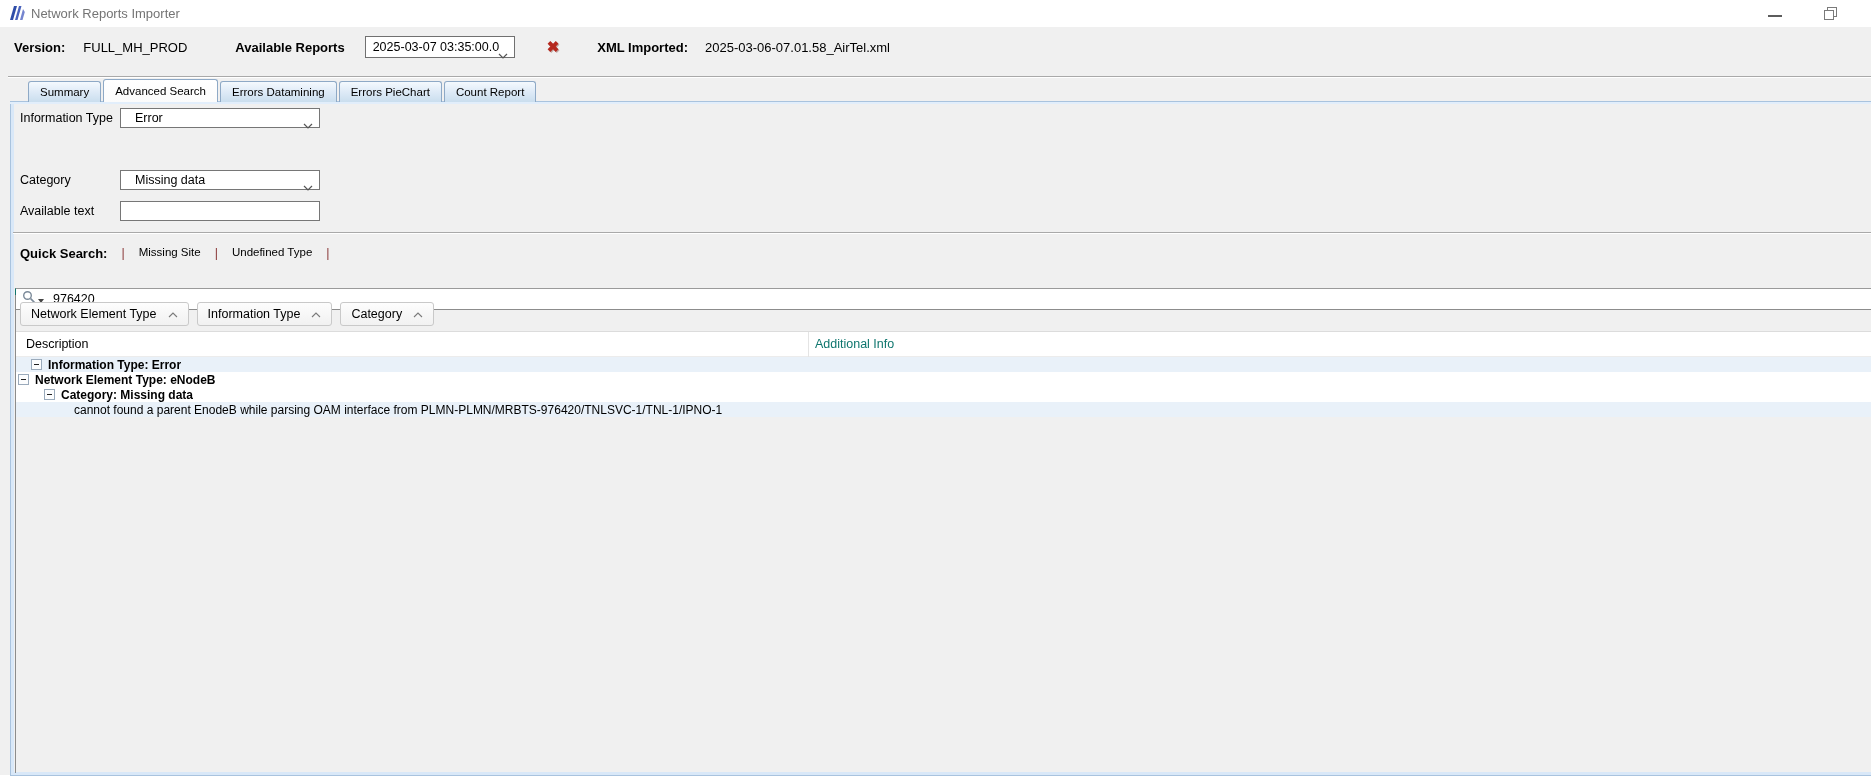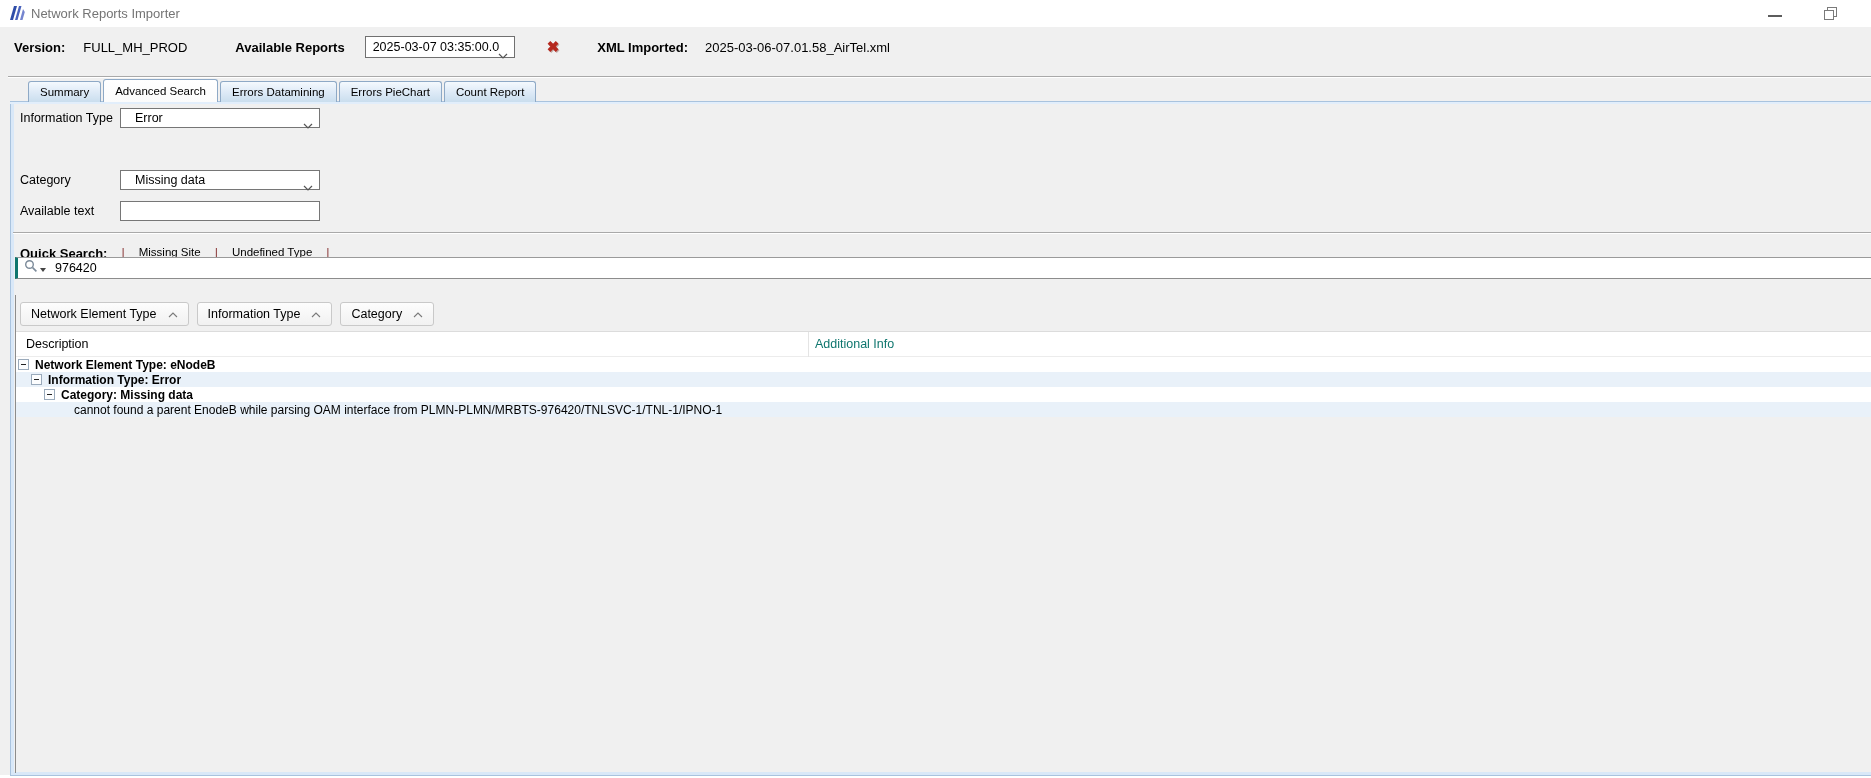--- a/index.html
+++ b/index.html
@@ -57,22 +57,22 @@
   .fctl .chev{position:absolute;right:6px;top:7px;}
   .ftext{width:200px;height:20px;background:#fff;border:1px solid #767676;box-sizing:border-box;font-size:12.5px;padding:0 6px;outline:none;font-family:"Liberation Sans",sans-serif;}
 
   
   .qsrow{position:absolute;left:20px;top:246px;height:18px;display:flex;align-items:flex-start;}
   .qs-label{font-size:13px;font-weight:bold;color:#000;}
   .qs-pipe{margin:0 14px;color:#8b3a3a;font-size:12.5px;}
   .qs-link{font-size:11.5px;color:#000;cursor:pointer;}
 
   
-  .searchbox{position:absolute;left:15px;top:257px;width:1856px;height:22px;background:#fff;box-sizing:border-box;
-             border-top:1px solid #9a9a9a;border-bottom:1px solid #8c8c8c;border-left:3px solid #0f766e;
+  .searchbox{position:absolute;left:15px;top:288px;width:1856px;height:22px;background:#fff;box-sizing:border-box;
+             border-top:1px solid #9a9a9a;border-bottom:1px solid #8c8c8c;border-left:1px solid #0f766e;
              display:flex;align-items:center;}
   .mag{margin-left:6px;}
   .mag-caret{width:0;height:0;border-left:3px solid transparent;border-right:3px solid transparent;border-top:4px solid #444;margin-left:2px;margin-top:3px;}
   .searchbox input{border:none;outline:none;background:transparent;margin-left:7px;width:600px;font-size:12.5px;font-family:"Liberation Sans",sans-serif;color:#000;}
 
   .scroll-border{position:absolute;left:15px;top:295px;width:1px;height:478px;background:#8c8c8c;}
 
   
   .chips{position:absolute;left:20px;top:302px;height:24px;display:flex;gap:8px;z-index:2;}
   .chip{height:24px;box-sizing:border-box;border:1px solid #c9c9c9;border-radius:3px;background:linear-gradient(#fdfdfd,#f1f1f1);
@@ -226,32 +226,32 @@
     </div>
   </div>
 
   <div class="colhdr">
     <span class="c1">Description</span>
     <span class="c2">Additional Info</span>
   </div>
   <div class="colsep"></div>
 
   <div class="rows">
+    <div class="trow boldrow alt pl1">
+      <span class="ebox">
+          <i></i>
+        </span>
+      <span class="txt">Information Type: Error</span>
+    </div>
     <div class="trow boldrow pl0">
       <span class="ebox">
           <i></i>
         </span>
       <span class="txt">Network Element Type: eNodeB</span>
     </div>
-    <div class="trow boldrow alt pl1">
-      <span class="ebox">
-          <i></i>
-        </span>
-      <span class="txt">Information Type: Error</span>
-    </div>
     <div class="trow boldrow pl2">
       <span class="ebox">
           <i></i>
         </span>
       <span class="txt">Category: Missing data</span>
     </div>
     <div class="trow alt pl3">
       <span class="txt">cannot found a parent EnodeB while parsing OAM interface from PLMN-PLMN/MRBTS-976420/TNLSVC-1/TNL-1/IPNO-1</span>
     </div>
   </div>

